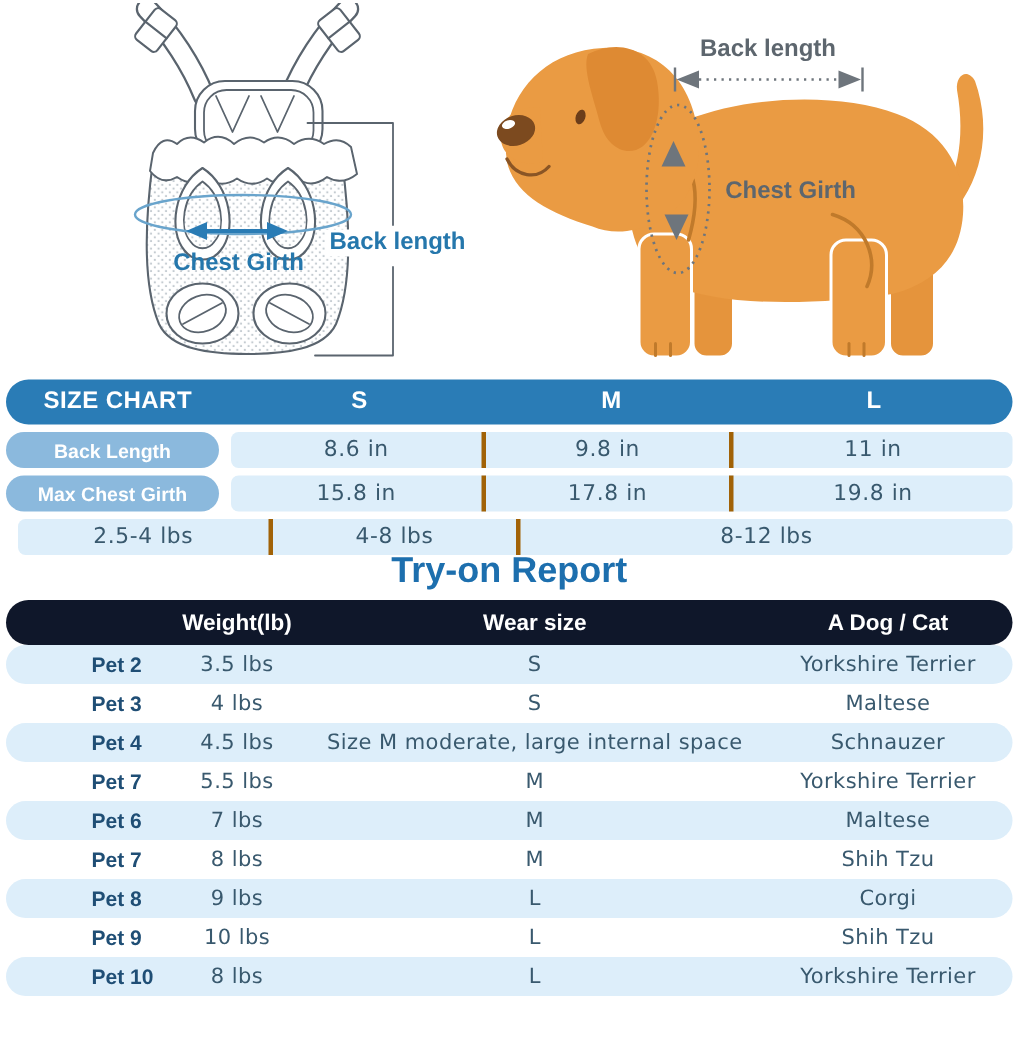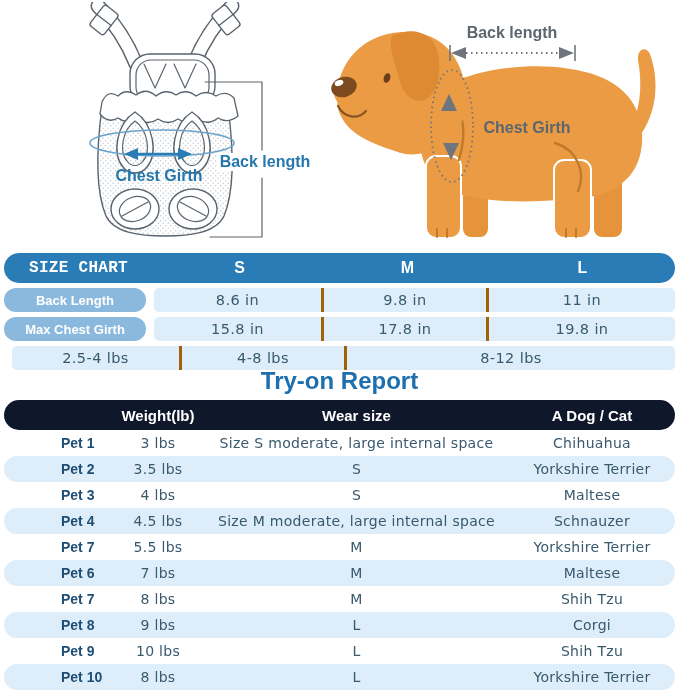--- a/index.html
+++ b/index.html
@@ -14,21 +14,21 @@
   .ann{position:absolute;transform:translate(-50%,-50%);white-space:nowrap;font-weight:bold;}
   .ann-blue{color:#2577ac;font-size:16px;}
   .ann-gray{color:#5d666e;font-size:16px;}
   .ann-bg{background:#fff;padding:0 3px;}
   
   .size-chart{position:absolute;left:4px;right:4px;top:253px;}
   .sc-bar{
     height:30px;background:#2a7cb6;border-radius:15px;color:#fff;font-weight:bold;
     display:grid;grid-template-columns:150px 171px 165px 1fr;align-items:center;
   }
-  .sc-title{font-size:16px;padding-left:25px;letter-spacing:.3px;font-family:Liberation Mono, monospace;}
+  .sc-title{font-size:16px;padding-left:25px;letter-spacing:.3px;}
   .sc-col{text-align:center;font-size:16px;}
   .sc-row{margin-top:5px;height:24px;display:flex;}
   .sc-pill{
     width:142px;background:#8bb9dd;border-radius:12px;color:#fff;font-weight:bold;
     font-size:13px;display:flex;align-items:center;justify-content:center;
   }
   .sc-vals{
     flex:1;margin-left:8px;background:#ddeefa;border-radius:5px;
     display:grid;grid-template-columns:167px 165px 1fr;
   }
@@ -210,26 +210,20 @@
   <h2 class="tr-title">Try-on Report</h2>
 
   <div class="report">
     <div class="rp-bar">
       <span></span>
       <span>Weight(lb)</span>
       <span>Wear size</span>
       <span>A Dog / Cat</span>
     </div>
 
-    <div class="rp-row">
-      <span class="rp-pet">Pet 1</span>
-      <span class="rp-cell">3 lbs</span>
-      <span class="rp-cell">Size S moderate, large internal space</span>
-      <span class="rp-cell">Chihuahua</span>
-    </div>
     <div class="rp-row alt">
       <span class="rp-pet">Pet 2</span>
       <span class="rp-cell">3.5 lbs</span>
       <span class="rp-cell">S</span>
       <span class="rp-cell">Yorkshire Terrier</span>
     </div>
     <div class="rp-row">
       <span class="rp-pet">Pet 3</span>
       <span class="rp-cell">4 lbs</span>
       <span class="rp-cell">S</span>

